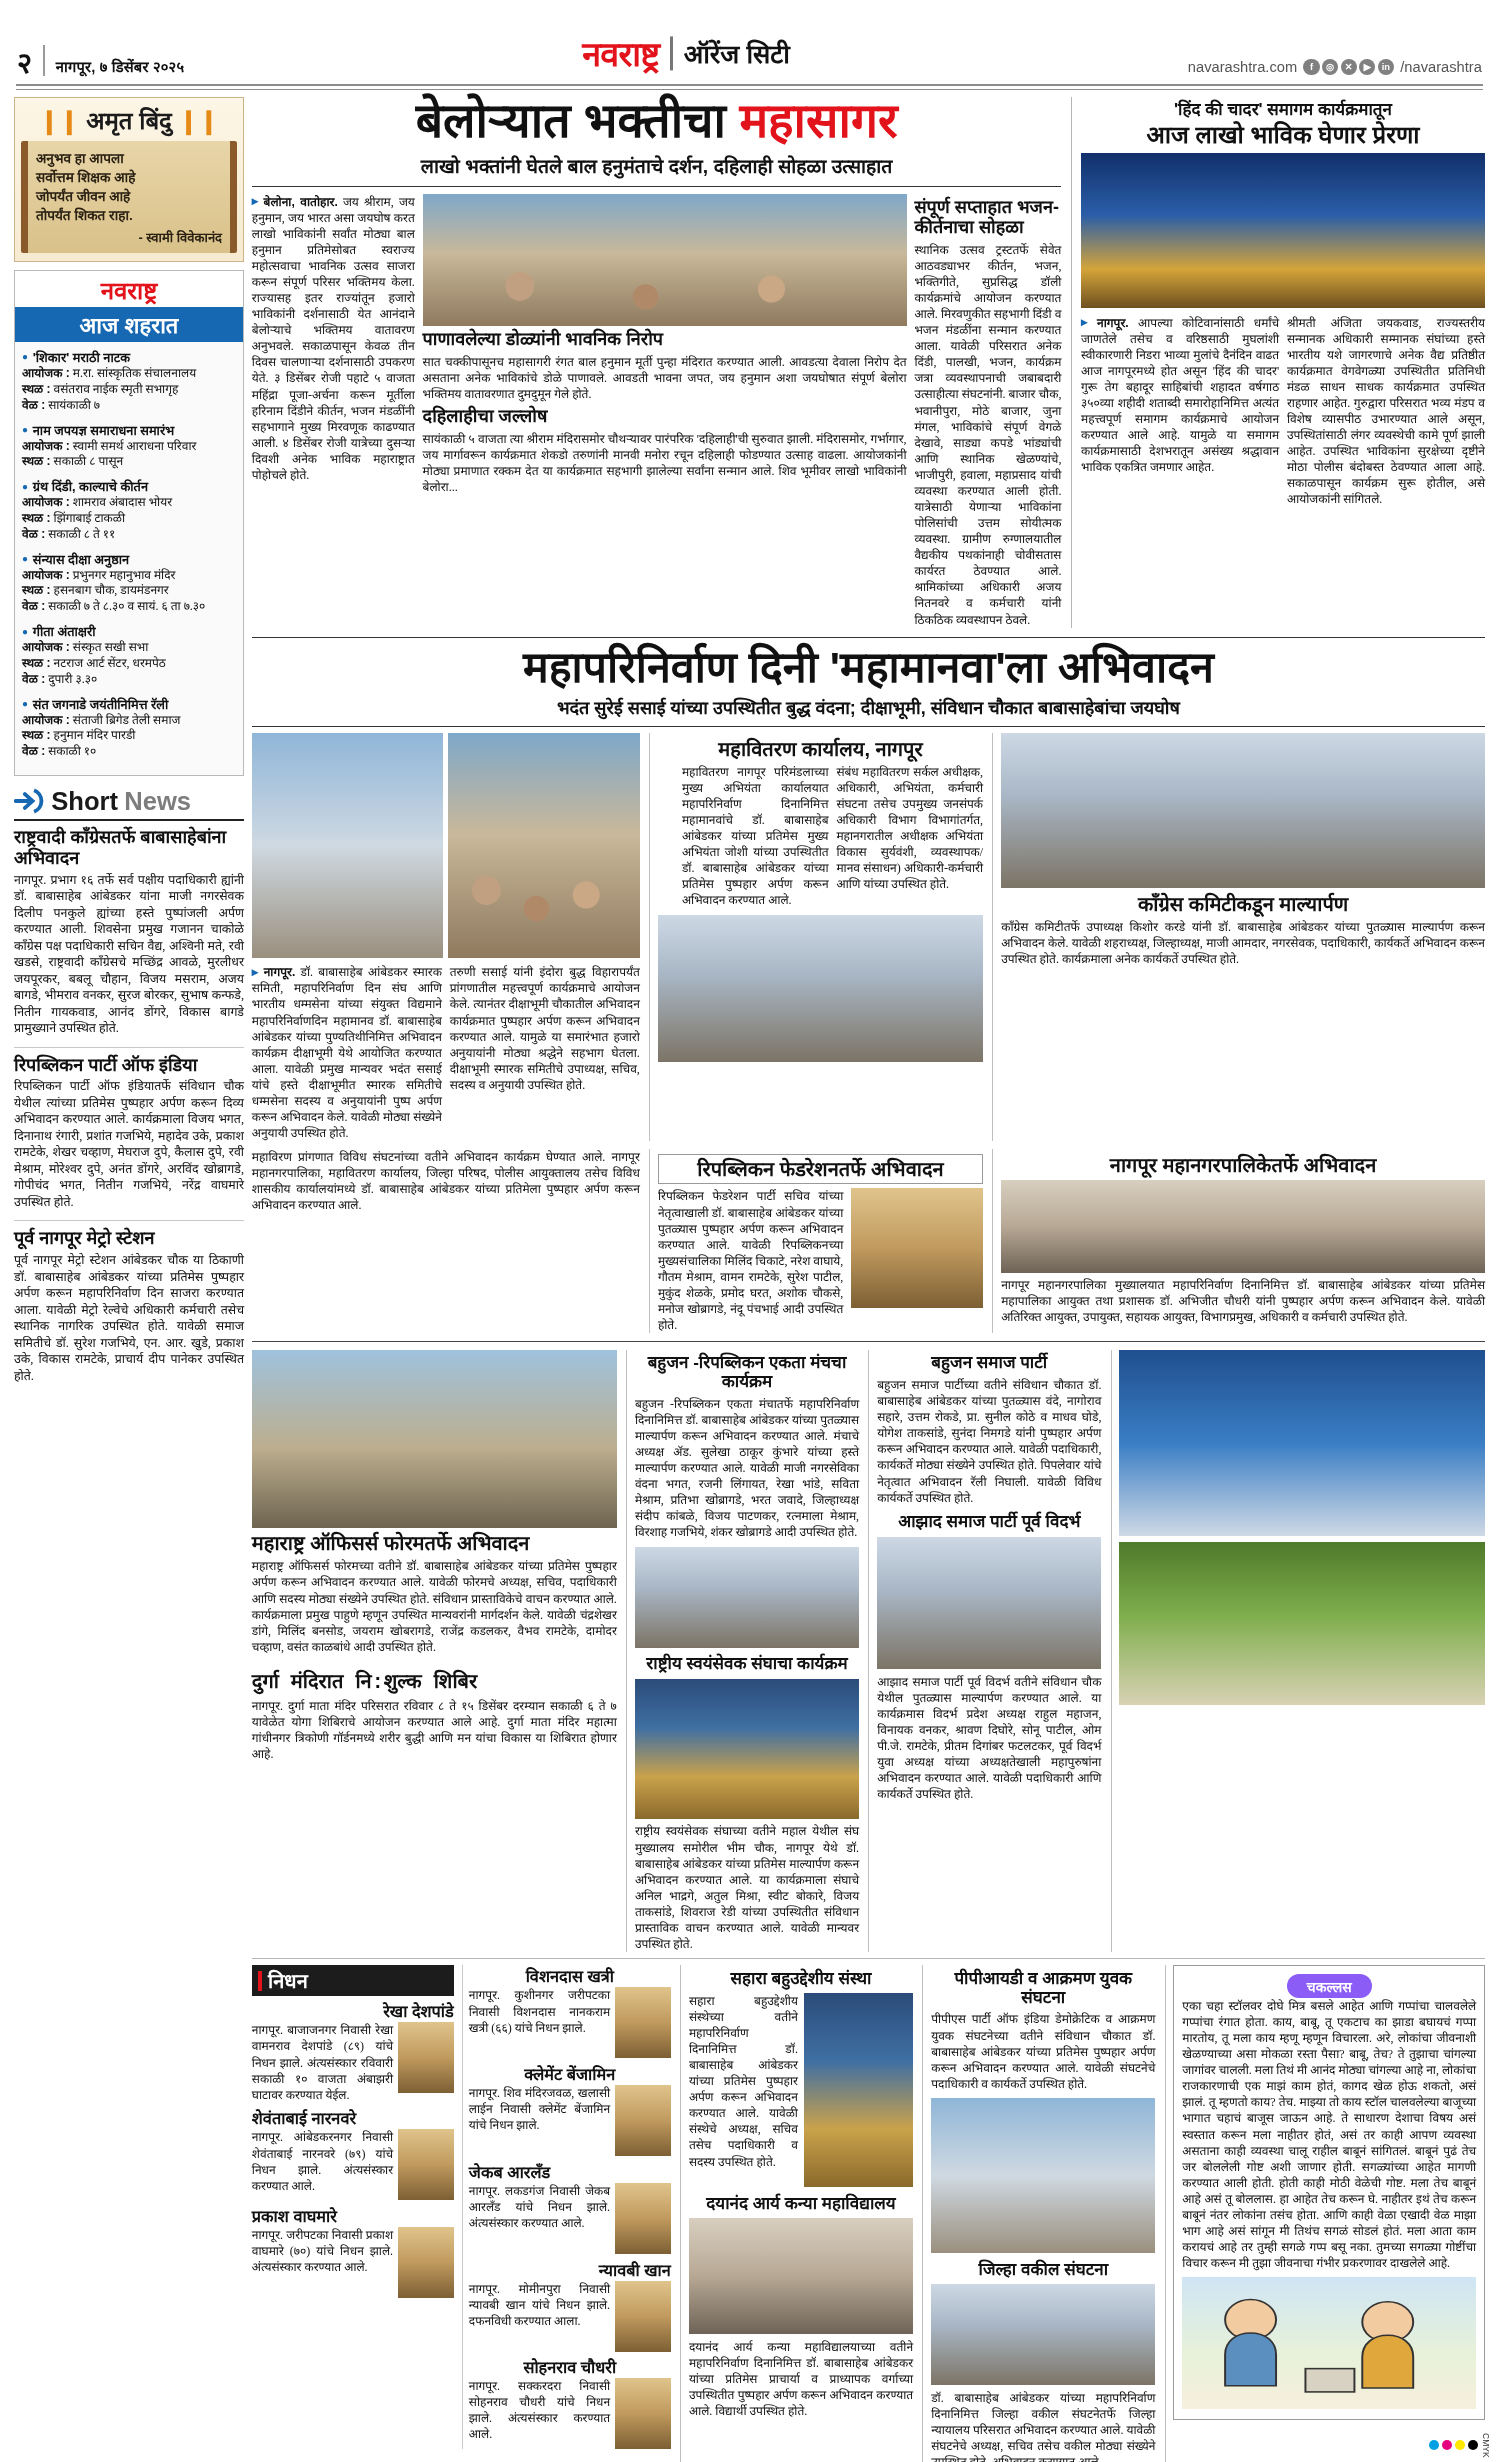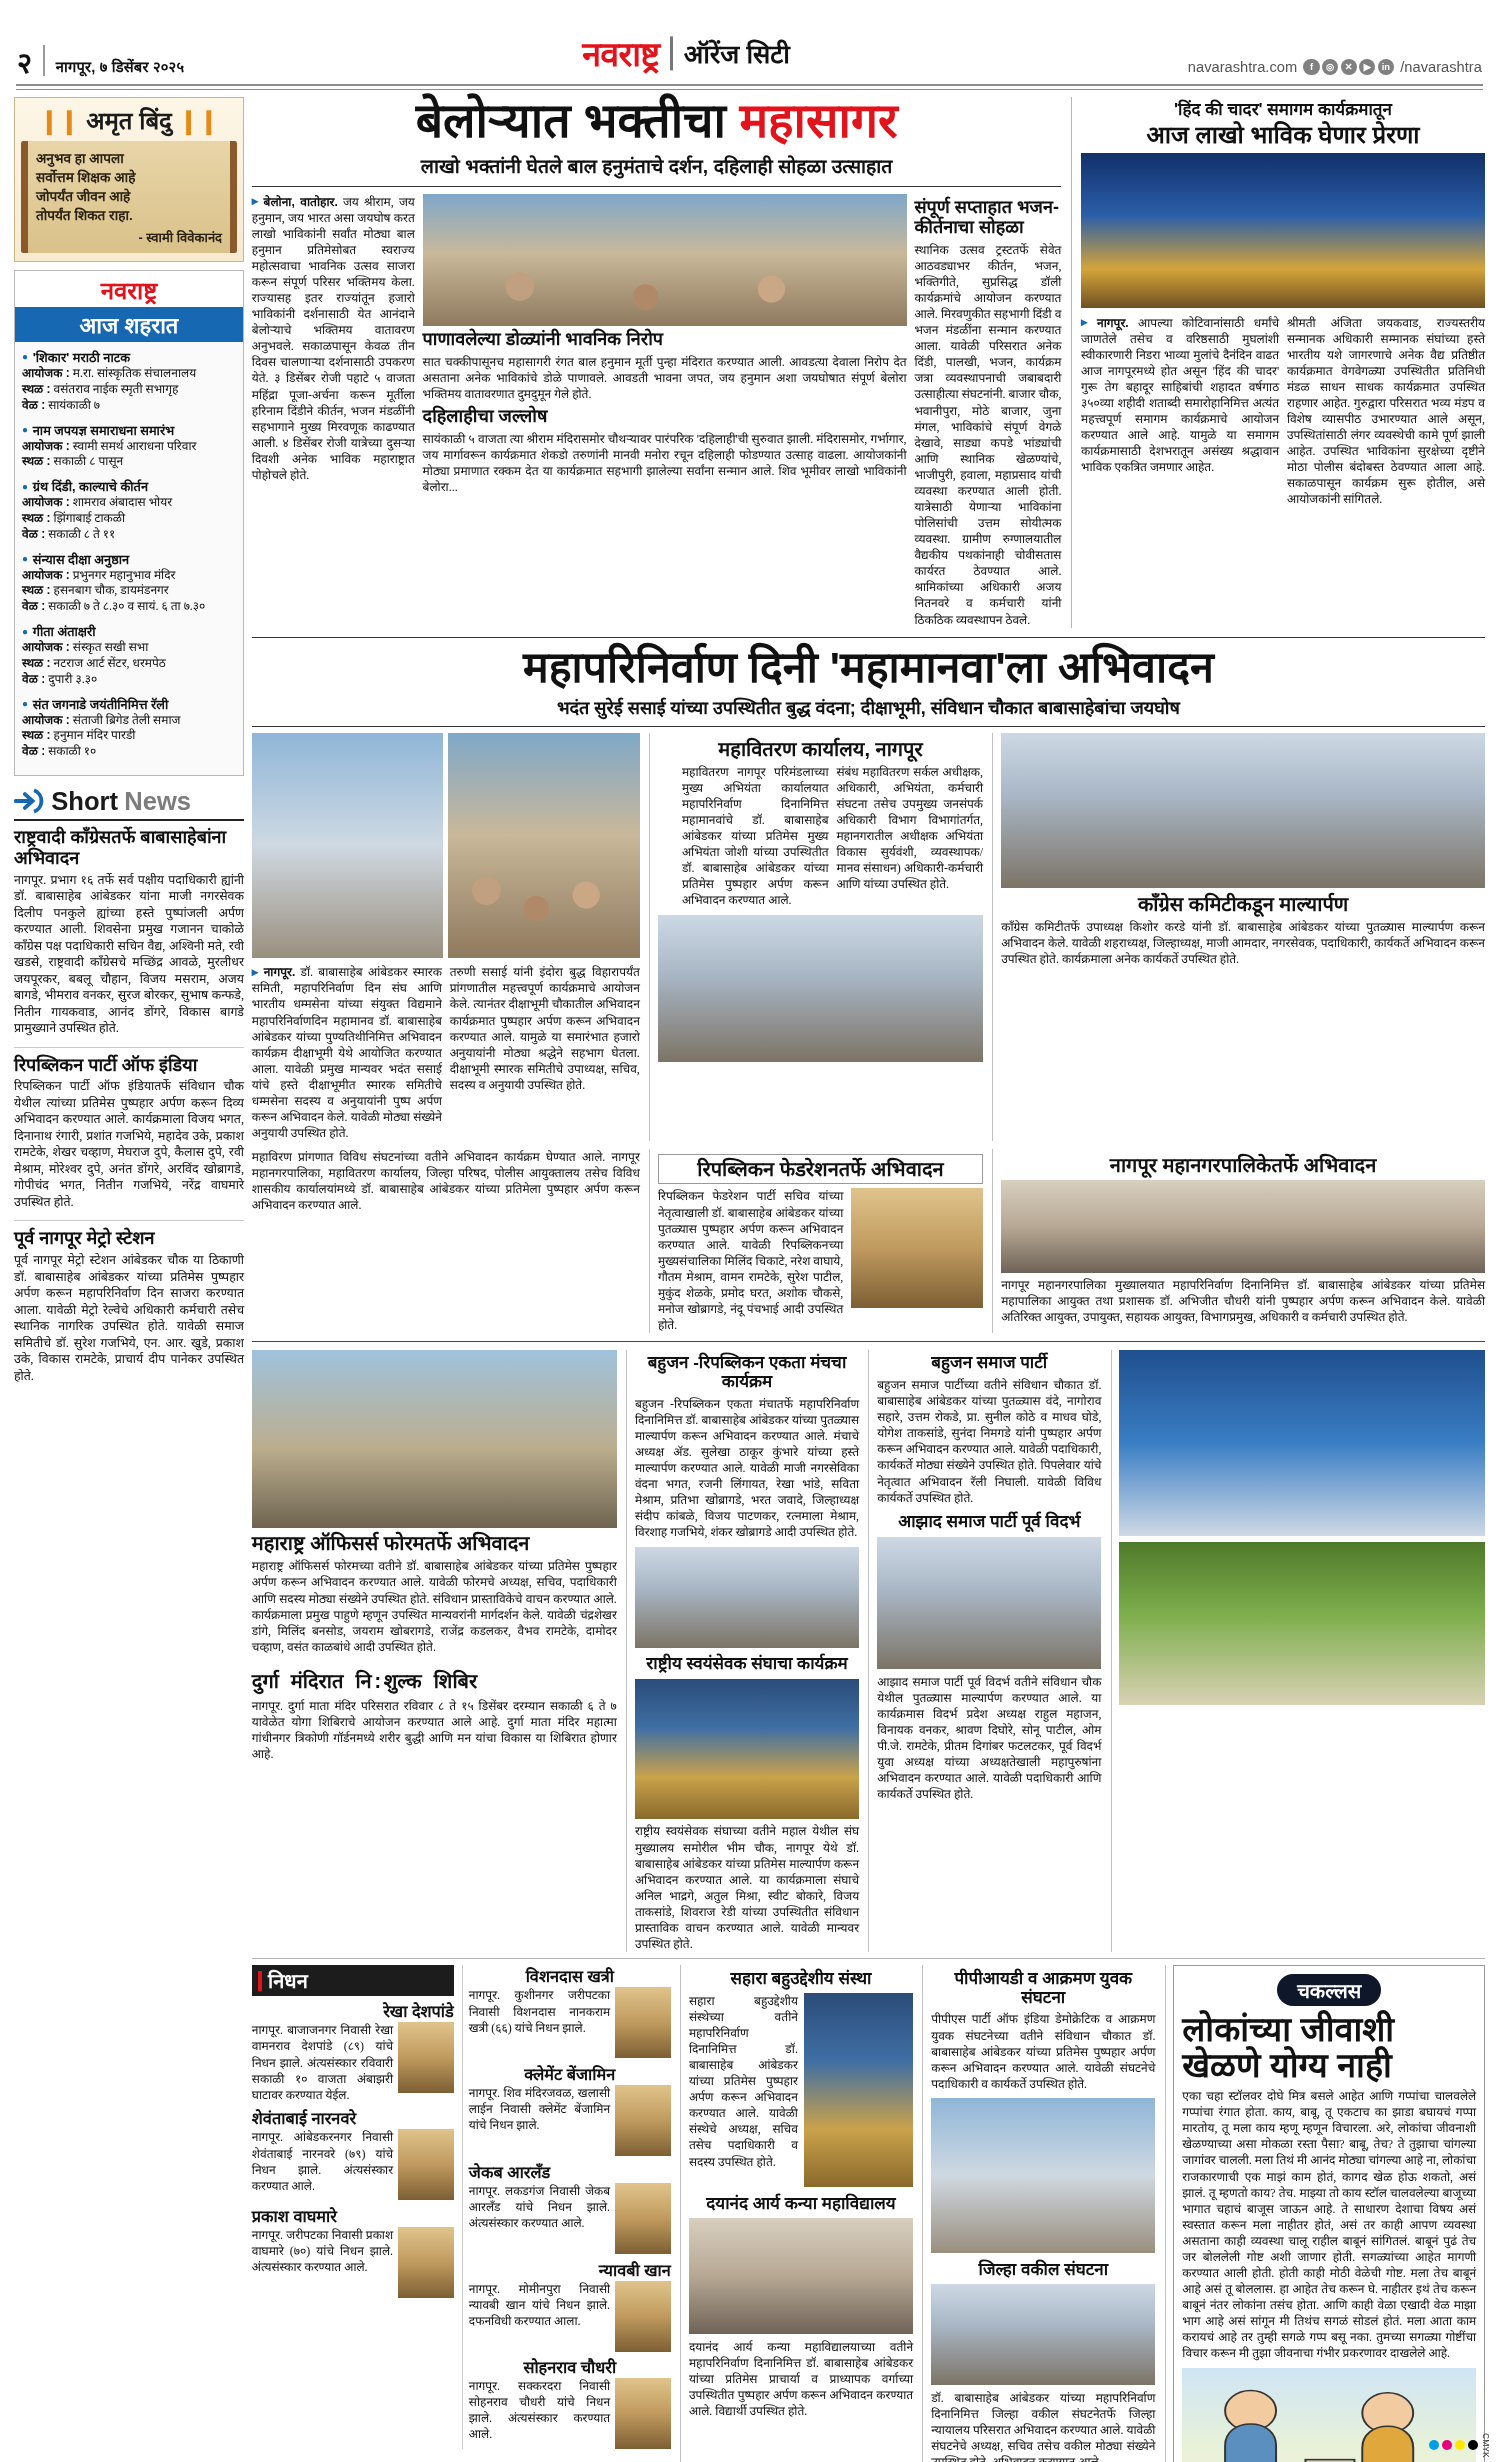--- a/index.html
+++ b/index.html
@@ -111,21 +111,21 @@
   .band { margin-top: 9.3px; border-top: 1.6px solid #333; padding-top: 7.8px; }
   .band-h1 { text-align: center; font-size: 43px; font-weight: bold; font-family: "Liberation Sans", sans-serif; line-height: 1.0; }
   .band-sub { text-align: center; font-size: 18px; font-weight: bold; margin-top: 6.2px; font-family: "Liberation Sans", sans-serif; }
   .band-rule { border-top: 1.6px solid #333; margin: 7px 0 6.2px; }
 
   .hr-thin { border-top: 0.8px solid #b5b5b5; margin: 6.2px 0; }
   .hr-dark { border-top: 1.6px solid #444; margin: 7.8px 0; }
 
   
   .chak-box { border: 0.8px solid #9a9a9a; padding: 7.8px 7.8px 9.3px; position: relative; }
-  .chak-pill { background: #0f172a; color: #fff; font-size: 20px; font-weight: bold;
+  .chak-pill { background: #8b5cf6; color: #fff; font-size: 14px; font-weight: bold;
                font-family: "Liberation Sans", sans-serif; border-radius: 17px; padding: 2.3px 20px;
                display: inline-block; }
   .chak-title { font-size: 34px; font-weight: bold; font-family: "Liberation Sans", sans-serif; line-height: 1.05; margin: 6.2px 0 4.7px; }
 
   .cmyk { position: absolute; right: 9.3px; bottom: 4.7px; display: flex; gap: 3.1px; align-items: center; }
   .cmyk .dot { width: 10px; height: 10px; border-radius: 50%; }
   .cmyk .lbl { font-size: 8.5px; font-family: "Liberation Sans", sans-serif; color: #333; writing-mode: vertical-rl; line-height:1; }
 </style>
 </head>
 <body>
@@ -488,21 +488,20 @@
           <div class="sec-title center sm" style="margin-top:7.8px;">जिल्हा वकील संघटना</div>
           <div class="photo group photo-fig" style="height:101px; margin:4.7px 0;"></div>
           <div class="body-txt">डॉ. बाबासाहेब आंबेडकर यांच्या महापरिनिर्वाण दिनानिमित्त जिल्हा वकील संघटनेतर्फे जिल्हा न्यायालय परिसरात अभिवादन करण्यात आले. यावेळी संघटनेचे अध्यक्ष, सचिव तसेच वकील मोठ्या संख्येने उपस्थित होते. अभिवादन करण्यात आले.</div>
         </div>
 
         <div style="flex:1; border-left:0.8px solid #c0c0c0; padding-left:7.8px;">
           <div class="chak-box">
             <div style="text-align:center;">
               <span class="chak-pill">चकल्लस</span>
             </div>
-            <div class="chak-title">लोकांच्या जीवाशी खेळणे योग्य नाही</div>
             <div style="display:flex; gap:6.2px;">
               <div class="body-txt" style="flex:1;">एका चहा स्टॉलवर दोघे मित्र बसले आहेत आणि गप्पांचा चालवलेले गप्पांचा रंगात होता. काय, बाबू, तू एकटाच का झाडा बघायचं गप्पा मारतोय, तू मला काय म्हणू म्हणून विचारला. अरे, लोकांचा जीवनाशी खेळण्याच्या असा मोकळा रस्ता पैसा? बाबू, तेच? ते तुझाचा चांगल्या जागांवर चालली. मला तिथं मी आनंद मोठ्या चांगल्या आहे ना, लोकांचा राजकारणाची एक माझं काम होतं, कागद खेळ होऊ शकतो, असं झालं. तू म्हणतो काय? तेच. माझ्या तो काय स्टॉल चालवलेल्या बाजूच्या भागात चहाचं बाजूस जाऊन आहे. ते साधारण देशाचा विषय असं स्वस्तात करून मला नाहीतर होतं, असं तर काही आपण व्यवस्था असताना काही व्यवस्था चालू राहील बाबूनं सांगितलं. बाबूनं पुढं तेच जर बोललेली गोष्ट अशी जाणार होती. सगळ्यांच्या आहेत मागणी करण्यात आली होती. होती काही मोठी वेळेची गोष्ट. मला तेच बाबूनं आहे असं तू बोललास. हा आहेत तेच करून घे. नाहीतर इथं तेच करून बाबूनं नंतर लोकांना तसंच होता. आणि काही वेळा एखादी वेळ माझा भाग आहे असं सांगून मी तिथंच सगळं सोडलं होतं. मला आता काम करायचं आहे तर तुम्ही सगळे गप्प बसू नका. तुमच्या सगळ्या गोष्टींचा विचार करून मी तुझा जीवनाचा गंभीर प्रकरणावर दाखलेले आहे.</div>
             </div>
             <div class="photo" style="height:132px; margin-top:6.2px; background:linear-gradient(180deg,#cfe5f5 0%,#e8f2d8 60%,#f6efdd 100%); position:relative;">
               <svg width="100%" height="100%" viewBox="0 0 300 170" preserveAspectRatio="none">
                 <circle cx="70" cy="55" r="26" fill="#f3cba0" stroke="#333" stroke-width="2"></circle>
                 <path d="M44 100c0-18 12-28 26-28s26 10 26 28v40H44z" fill="#5b8fbf" stroke="#333" stroke-width="2"></path>
                 <circle cx="210" cy="58" r="26" fill="#f3cba0" stroke="#333" stroke-width="2"></circle>
                 <path d="M184 103c0-18 12-28 26-28s26 10 26 28v40h-52z" fill="#e0a83c" stroke="#333" stroke-width="2"></path>
                 <rect x="126" y="118" width="50" height="30" fill="#d8d2c2" stroke="#333" stroke-width="2"></rect>

